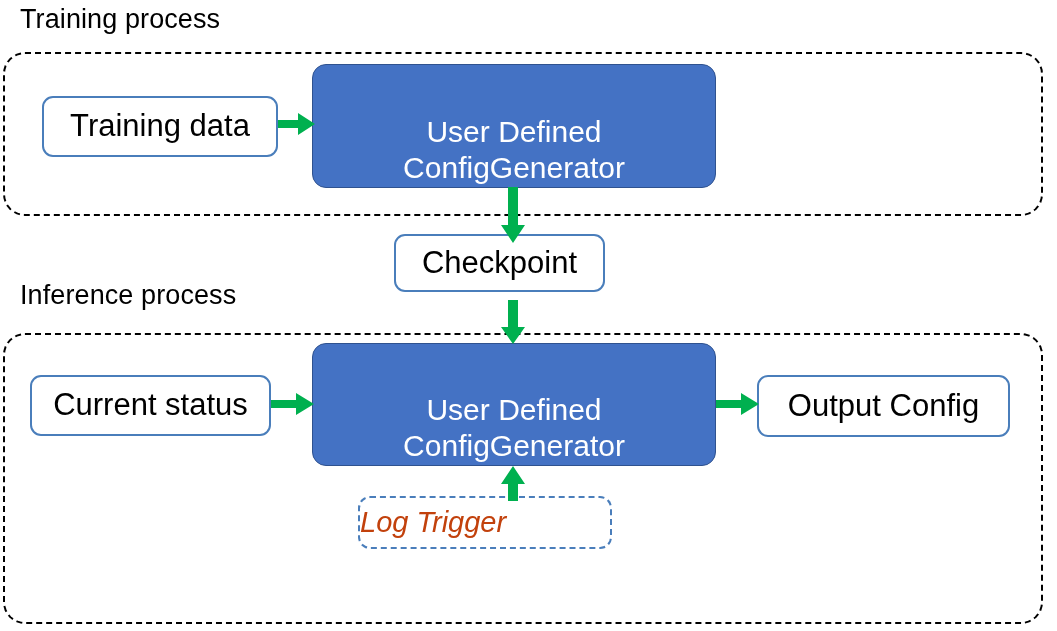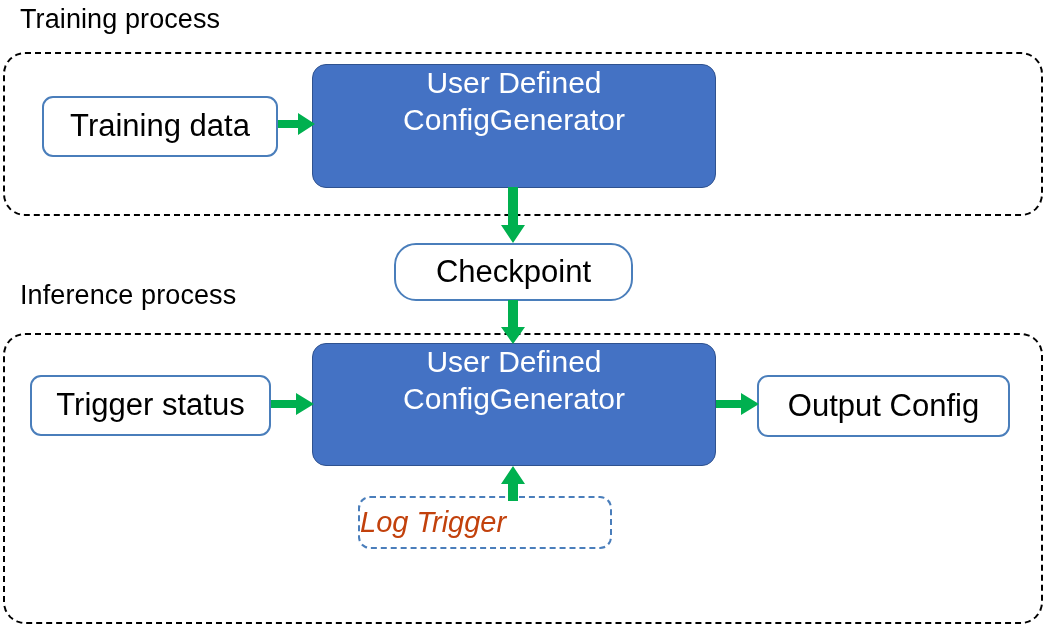--- a/index.html
+++ b/index.html
@@ -63,35 +63,35 @@
     display: flex;
     align-items: center;
     justify-content: center;
     color: #000000;
     font-size: 31px;
     line-height: 1.1;
     white-space: nowrap;
   }
 
   #box-training-data  { left: 42px;  top: 96px;  width: 236px; height: 61px; }
-  #box-checkpoint     { left: 394px; top: 243px; width: 239px; height: 58px; border-radius: 22px; }
+  #box-checkpoint     { left: 394px; top: 234px; width: 211px; height: 58px; }
   #box-current-status { left: 30px;  top: 375px; width: 241px; height: 61px; }
   #box-output-config  { left: 757px; top: 375px; width: 253px; height: 62px; }
 
   
   .node-blue {
     position: absolute;
     box-sizing: border-box;
     background: #4472c4;
     border: 1.5px solid #2f528f;
     border-radius: 14px;
     display: flex;
     flex-direction: column;
     align-items: center;
-    justify-content: flex-start;
+    justify-content: flex-end;
     color: #ffffff;
     font-size: 30px;
     line-height: 1.22;
     text-align: center;
     white-space: nowrap;
   }
   #box-generator-training  { left: 312px; top: 64px;  width: 404px; height: 124px; }
   #box-generator-inference { left: 312px; top: 343px; width: 404px; height: 123px; }
 
   
@@ -147,21 +147,21 @@
   <div class="node-blue" id="box-generator-training">
     <span>User Defined</span>
     <span>ConfigGenerator</span>
   </div>
 
   <div class="node-box" id="box-checkpoint">
     <span>Checkpoint</span>
   </div>
 
   <div class="node-box" id="box-current-status">
-    <span>Trigger status</span>
+    <span>Current status</span>
   </div>
 
   <div class="node-blue" id="box-generator-inference">
     <span>User Defined</span>
     <span>ConfigGenerator</span>
   </div>
 
   <div class="node-box" id="box-output-config">
     <span>Output Config</span>
   </div>

